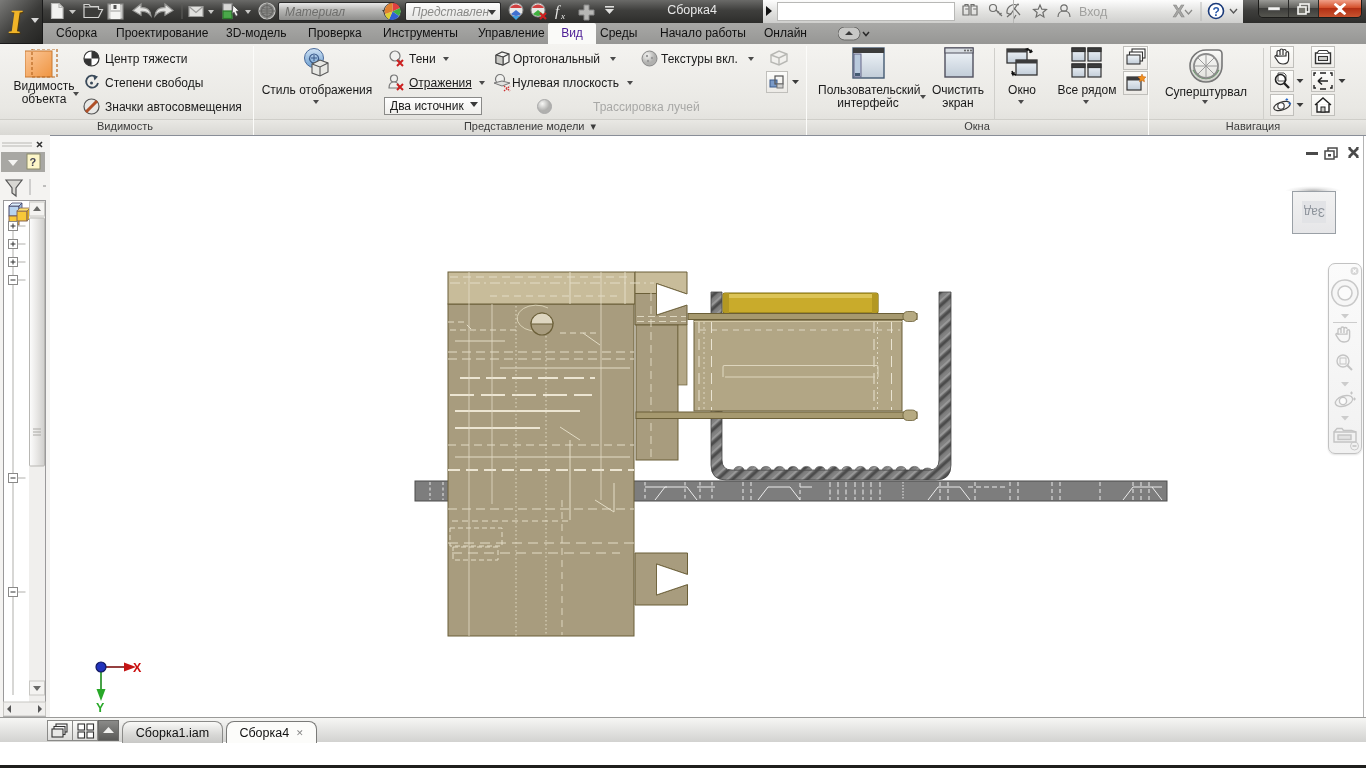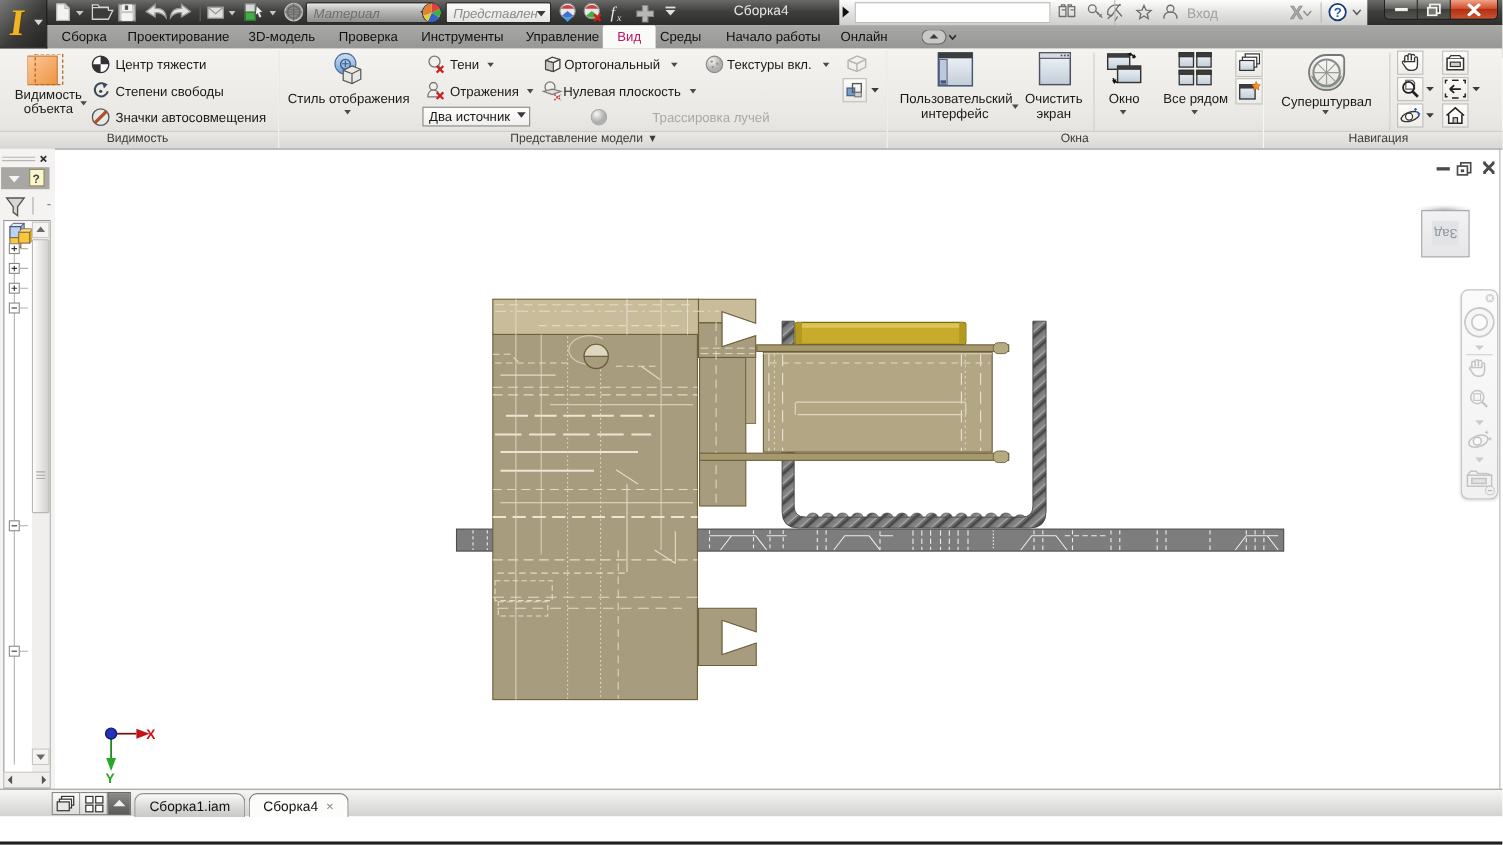--- a/index.html
+++ b/index.html
@@ -15,21 +15,21 @@
 #apptitle{position:absolute;left:612px;top:3px;width:160px;text-align:center;color:#e8e8e8;font-size:12.5px;}
 #searchbar{position:absolute;left:763px;top:0;width:480px;height:23px;background:linear-gradient(#fdfdfd,#e3e3e1 50%,#cfcfcd);display:flex;align-items:center;}
 #searchinput{position:absolute;left:14px;top:2px;width:178px;height:19px;background:#fff;border:1px solid #b8b8b6;}
 #winbtns{position:absolute;right:4px;top:0px;width:104px;height:18px;border:1px solid #1c1c1a;border-top:none;border-radius:0 0 5px 5px;overflow:hidden;display:flex;}
 .wb{height:100%;display:flex;align-items:center;justify-content:center;}
 .wbg{background:linear-gradient(#9a9a96,#62625e 45%,#3e3e3c 50%,#55554f);}
 .wbr{background:linear-gradient(#f0a088,#d4502c 45%,#b33014 50%,#c85430);}
 
 #tabrow{position:absolute;left:0;top:23px;width:1366px;height:30px;background:linear-gradient(#a8a8a6,#8f8f8d);}
 .rtab{position:absolute;top:0;height:21px;line-height:21px;font-size:12px;color:#111;padding:0 9px;}
-.rtab.active{background:#fafaf8;border-radius:2px 2px 0 0;color:#be185d;}
+.rtab.active{background:#fafaf8;border-radius:2px 2px 0 0;color:#4c1d95;}
 
 #ribbon{position:absolute;left:0;top:44px;width:1366px;height:91px;background:linear-gradient(#f4f3f0,#e9e8e4 70%,#dddcd8);border-bottom:1px solid #b4b3af;}
 .rgroup-label{position:absolute;top:75px;height:15px;font-size:11px;color:#3c3c3c;text-align:center;line-height:15px;}
 .gsep{position:absolute;top:2px;width:1px;height:131px;background:#c3c2be;border-right:1px solid #fcfcfa;}
 .bigbtn{position:absolute;text-align:center;font-size:12px;color:#1a1a1a;line-height:13px;}
 .srow{position:absolute;height:18px;display:flex;align-items:center;font-size:12px;color:#1a1a1a;white-space:nowrap;}
 .darr{display:inline-block;width:0;height:0;border-left:3.5px solid transparent;border-right:3.5px solid transparent;border-top:4px solid #4a4a4a;}
 .ribcombo{position:absolute;background:linear-gradient(#fff,#f0efec);border:1px solid #8a8a88;font-size:12px;color:#1a1a1a;display:flex;align-items:center;padding-left:5px;}
 .ribcombo .ca{position:absolute;right:3px;top:4px;width:0;height:0;border-left:4px solid transparent;border-right:4px solid transparent;border-top:5px solid #3a3a3a;}
 
@@ -371,21 +371,21 @@
         <path d="M10 9 l3 4" stroke="#777" stroke-width="1.5"></path>
         <path d="M9 10 l6 6 m0 -6 l-6 6" stroke="#cc2020" stroke-width="2"></path>
       </svg>
  <div class="srow" style="left:409px;top:6px;">Тени</div>
       <span class="darr" style="position:absolute;left:443px;top:13px;"></span>
  <svg class="abs" style="left:388px;top:30px;" width="18" height="17" viewBox="0 0 18 17">
         <circle cx="6" cy="4.5" r="3.5" fill="#f0f0ee" stroke="#777" stroke-width="1.2"></circle>
         <path d="M1 14 c0 -4 2 -6 5 -6 s5 2 5 6 z" fill="#f0f0ee" stroke="#777" stroke-width="1.2"></path>
         <path d="M9 10 l6 6 m0 -6 l-6 6" stroke="#cc2020" stroke-width="2"></path>
       </svg>
- <div class="srow" style="left:409px;top:30px;">Отражения</div>
+ <div class="srow" style="left:409px;top:30px;text-decoration:underline;">Отражения</div>
       <span class="darr" style="position:absolute;left:479px;top:37px;"></span>
  <div class="ribcombo" style="left:384px;top:53px;width:98px;height:18px;">Два источник<span class="ca"></span></div>
  <svg class="abs" style="left:492px;top:5px;" width="18" height="18" viewBox="0 0 18 18">
         <path d="M4 6 l6 -3 l7 2 v8 l-6 3 l-7 -2 z" fill="#f4f4f2" stroke="#444" stroke-width="1.2"></path>
         <path d="M4 6 l7 2 l6 -3 m-6 3 v8" fill="none" stroke="#444" stroke-width="1.2"></path>
         <path d="M4 6 v8 l7 2 v-8 z" fill="#c8c8c4" stroke="#444" stroke-width="1"></path>
       </svg>
  <div class="srow" style="left:513px;top:6px;">Ортогональный</div>
       <span class="darr" style="position:absolute;left:610px;top:13px;"></span>
  <svg class="abs" style="left:492px;top:29px;" width="20" height="19" viewBox="0 0 20 19">

